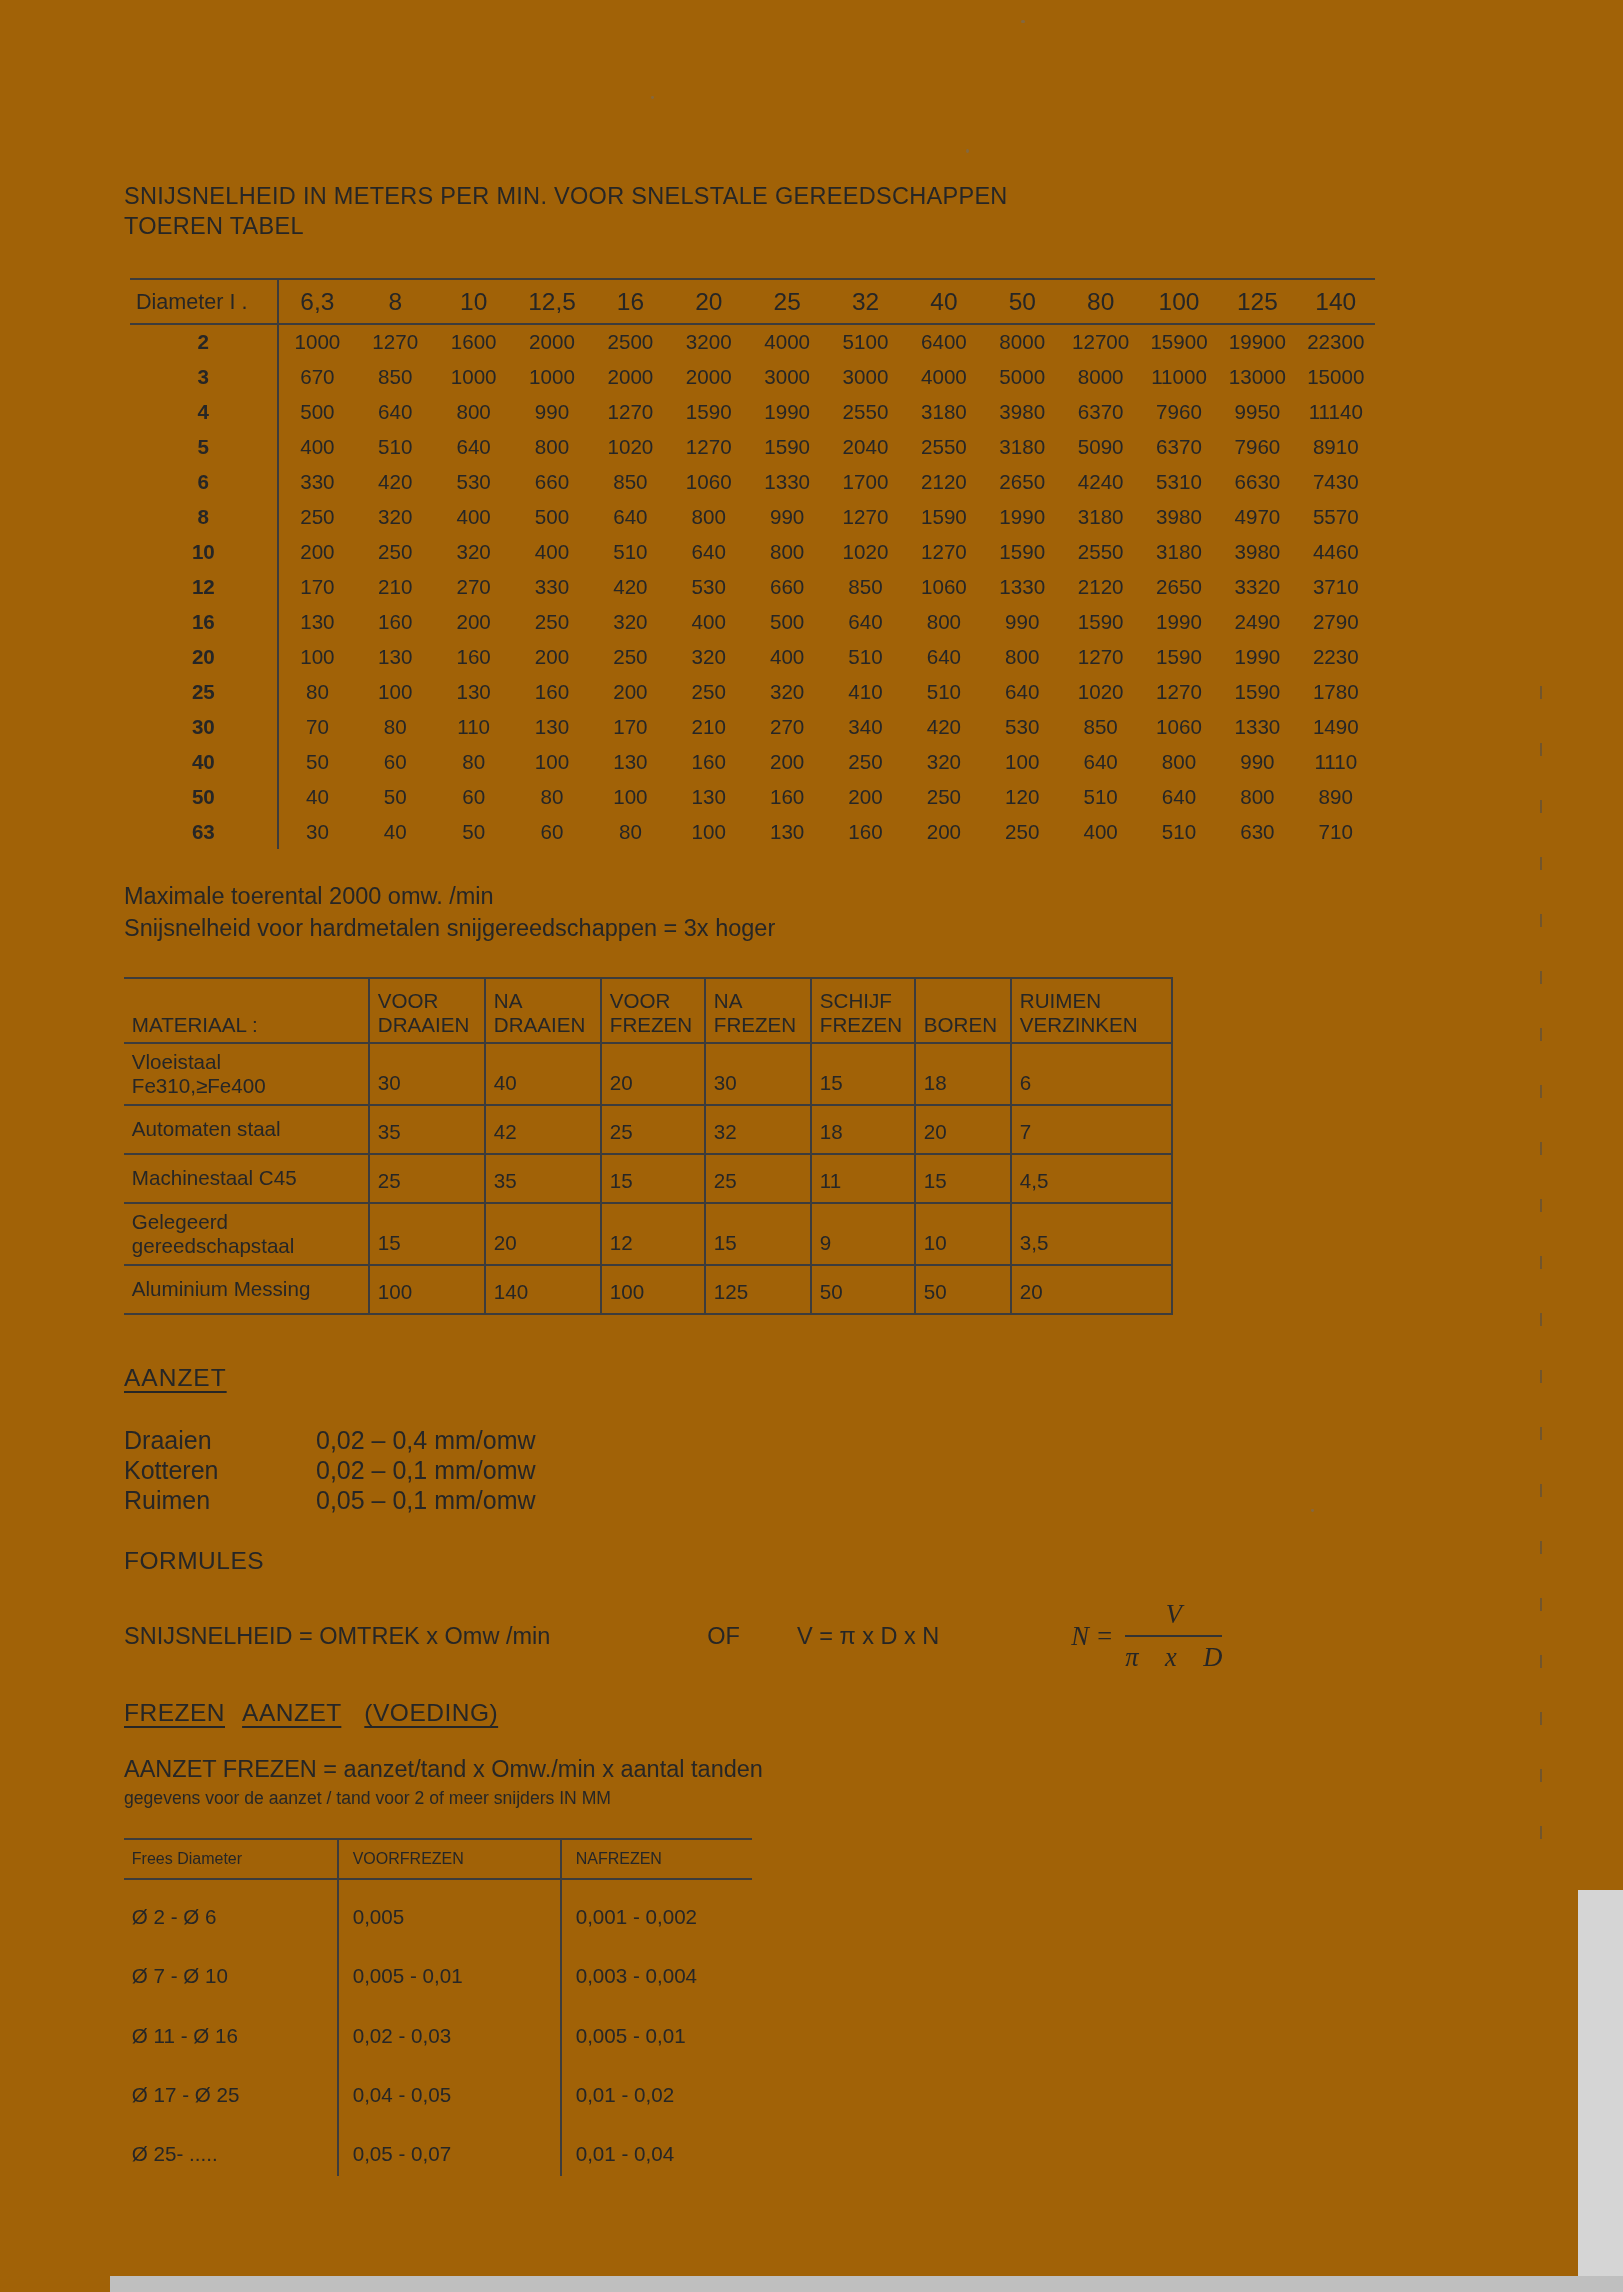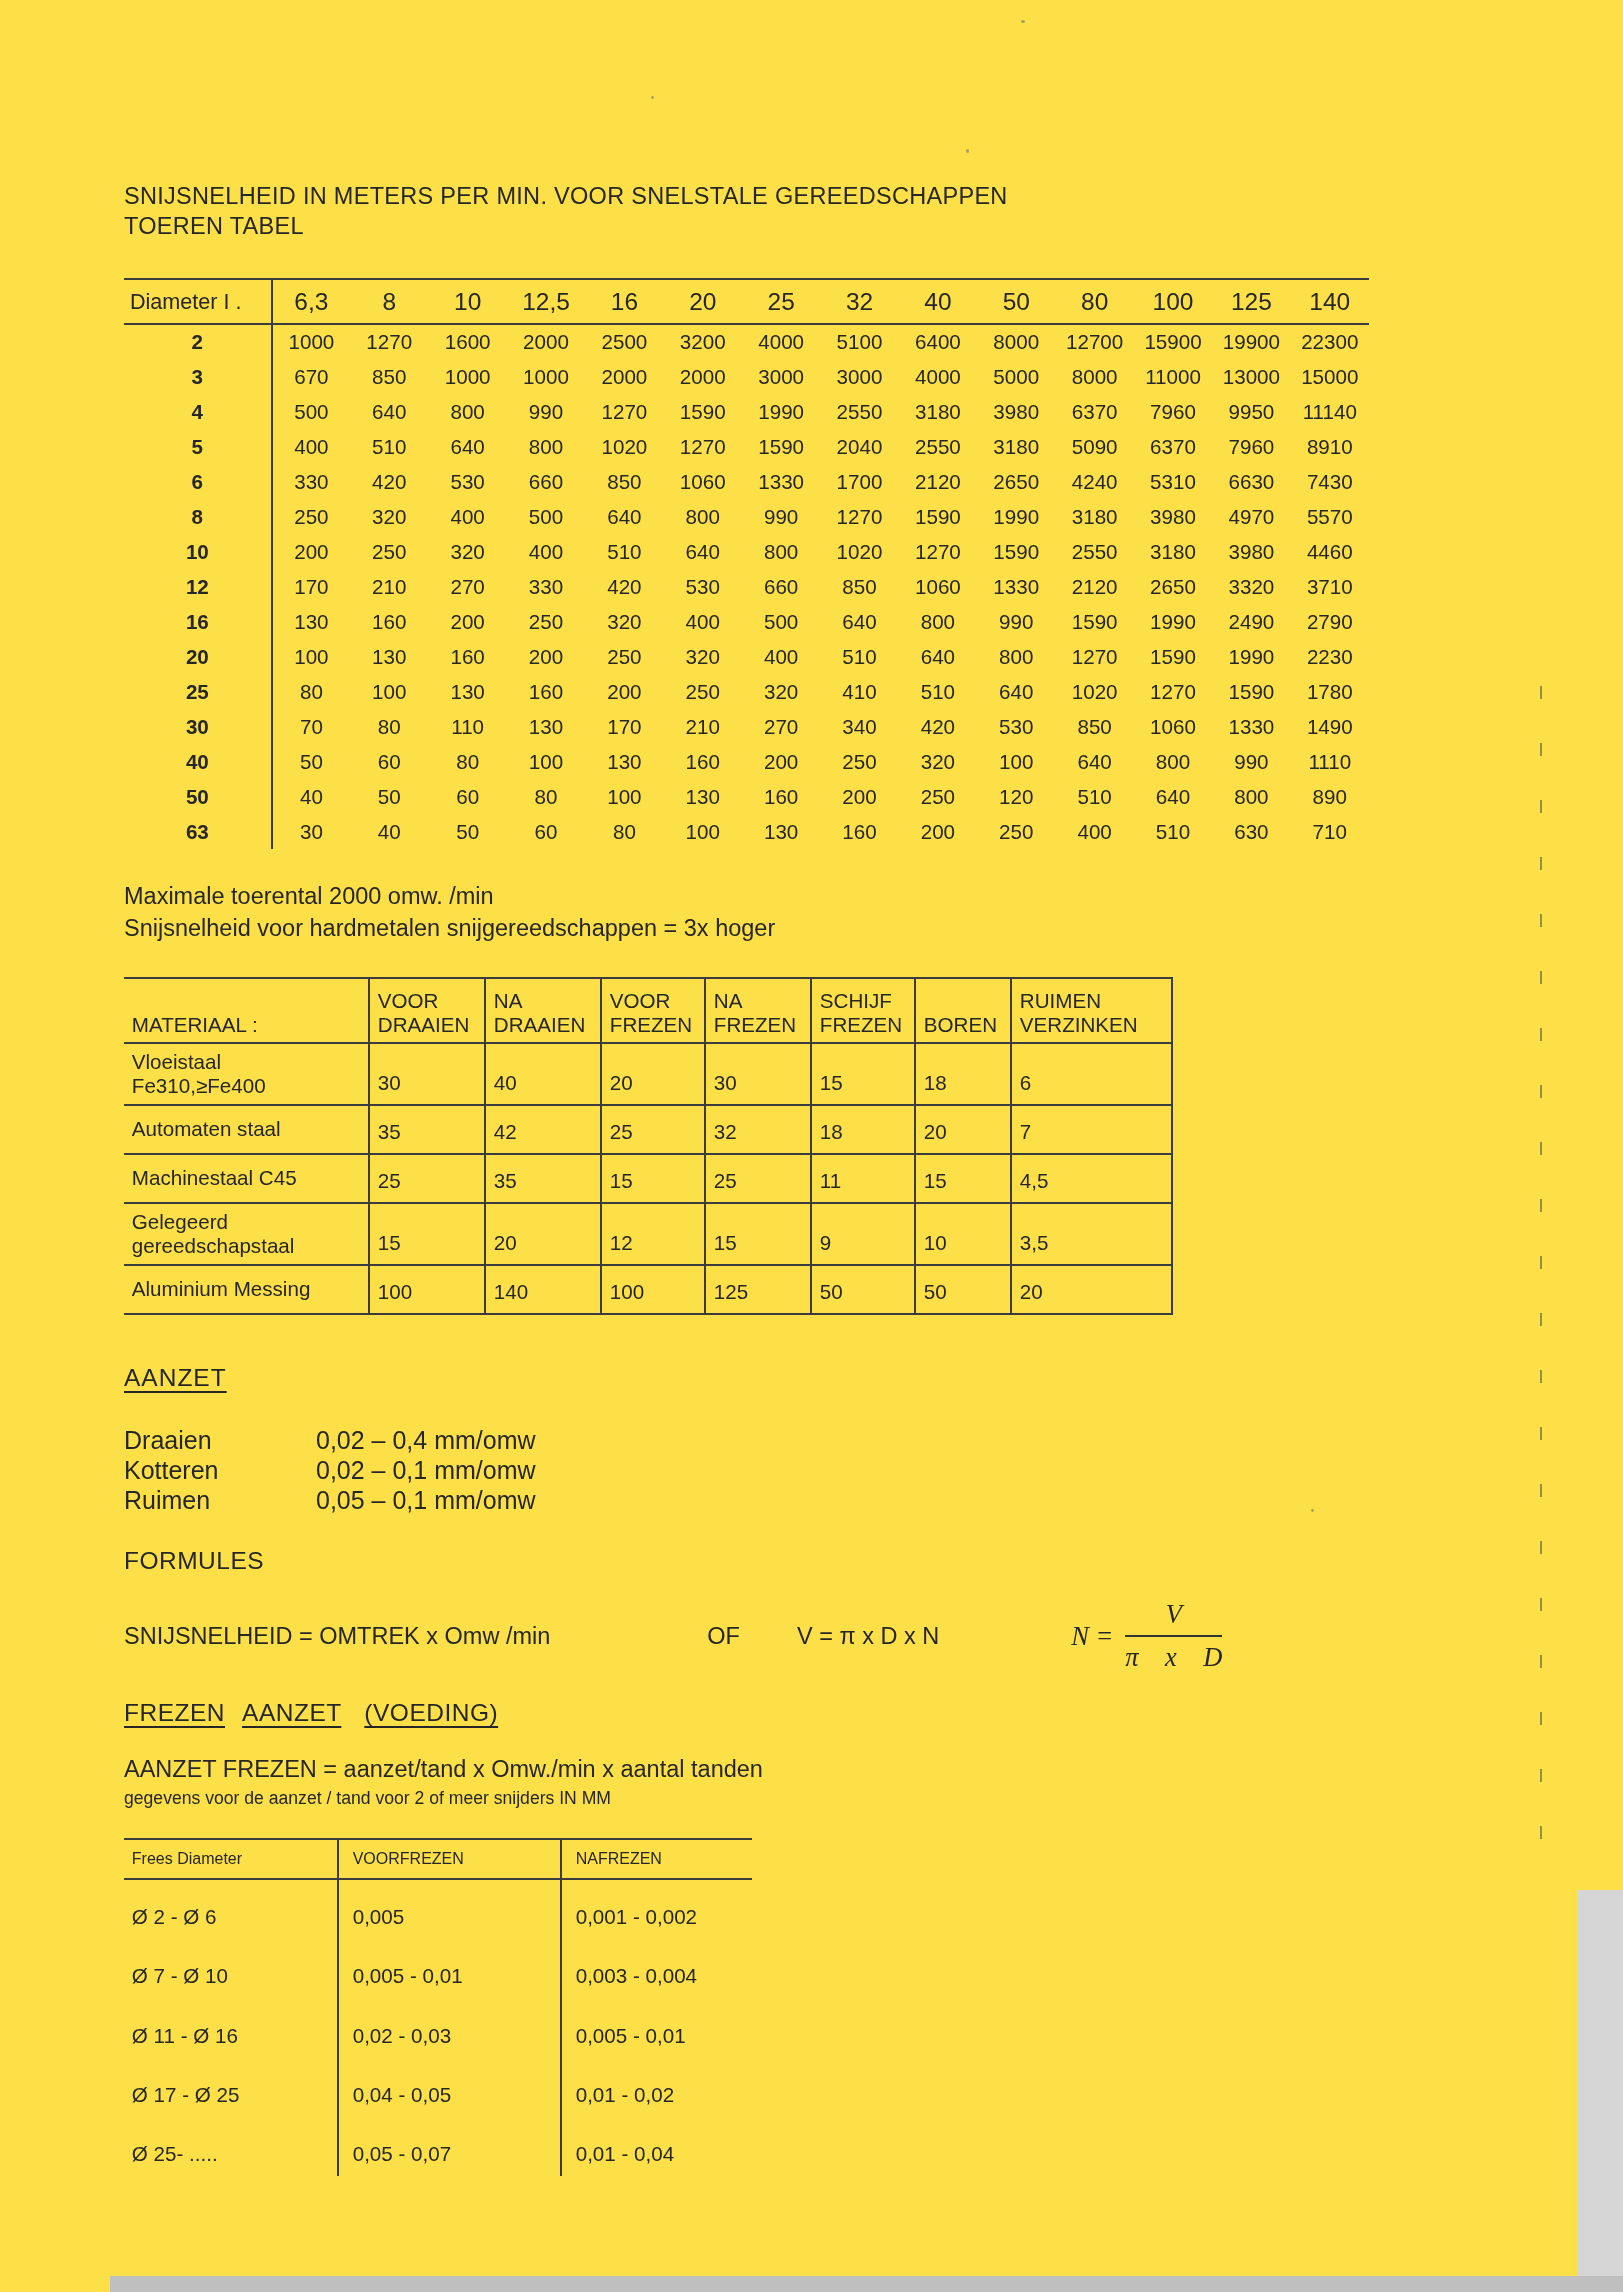--- a/index.html
+++ b/index.html
@@ -1,40 +1,40 @@
 <!DOCTYPE html>
 <html><head>
 <meta charset="utf-8">
 <style>
   * { box-sizing: border-box; }
   html, body { margin: 0; padding: 0; background: #e9e9e9; }
   .page {
     position: relative;
     width: 1623px;
     height: 2293px;
-    background: #fde047;
+    background: #a16207;
     font-family: "Liberation Sans", sans-serif;
     color: #262626;
     overflow: hidden;
     margin: 0 auto;
   }
   .content {
     position: absolute;
     left: 124px;
     top: 0;
     width: 1372px;
     padding-top: 181px;
   }
 
   
   .title { font-size: 23.5px; line-height: 30px; letter-spacing: 0.3px; }
 
   
   table { border-collapse: collapse; }
-  .speed-table { margin-top: 37px; width: 1245px; table-layout: fixed; }
+  .speed-table { margin-top: 37px; width: 1245px; table-layout: fixed; margin-left: 6px; }
   .speed-table col.sc0 { width: 147px; }
   .speed-table col.scv { width: 78px; }
   .speed-table thead th {
     border-top: 2px solid #3c3c3c;
     border-bottom: 2px solid #3c3c3c;
     font-size: 24.5px;
     font-weight: 400;
     height: 45px;
     text-align: center;
     vertical-align: middle;

